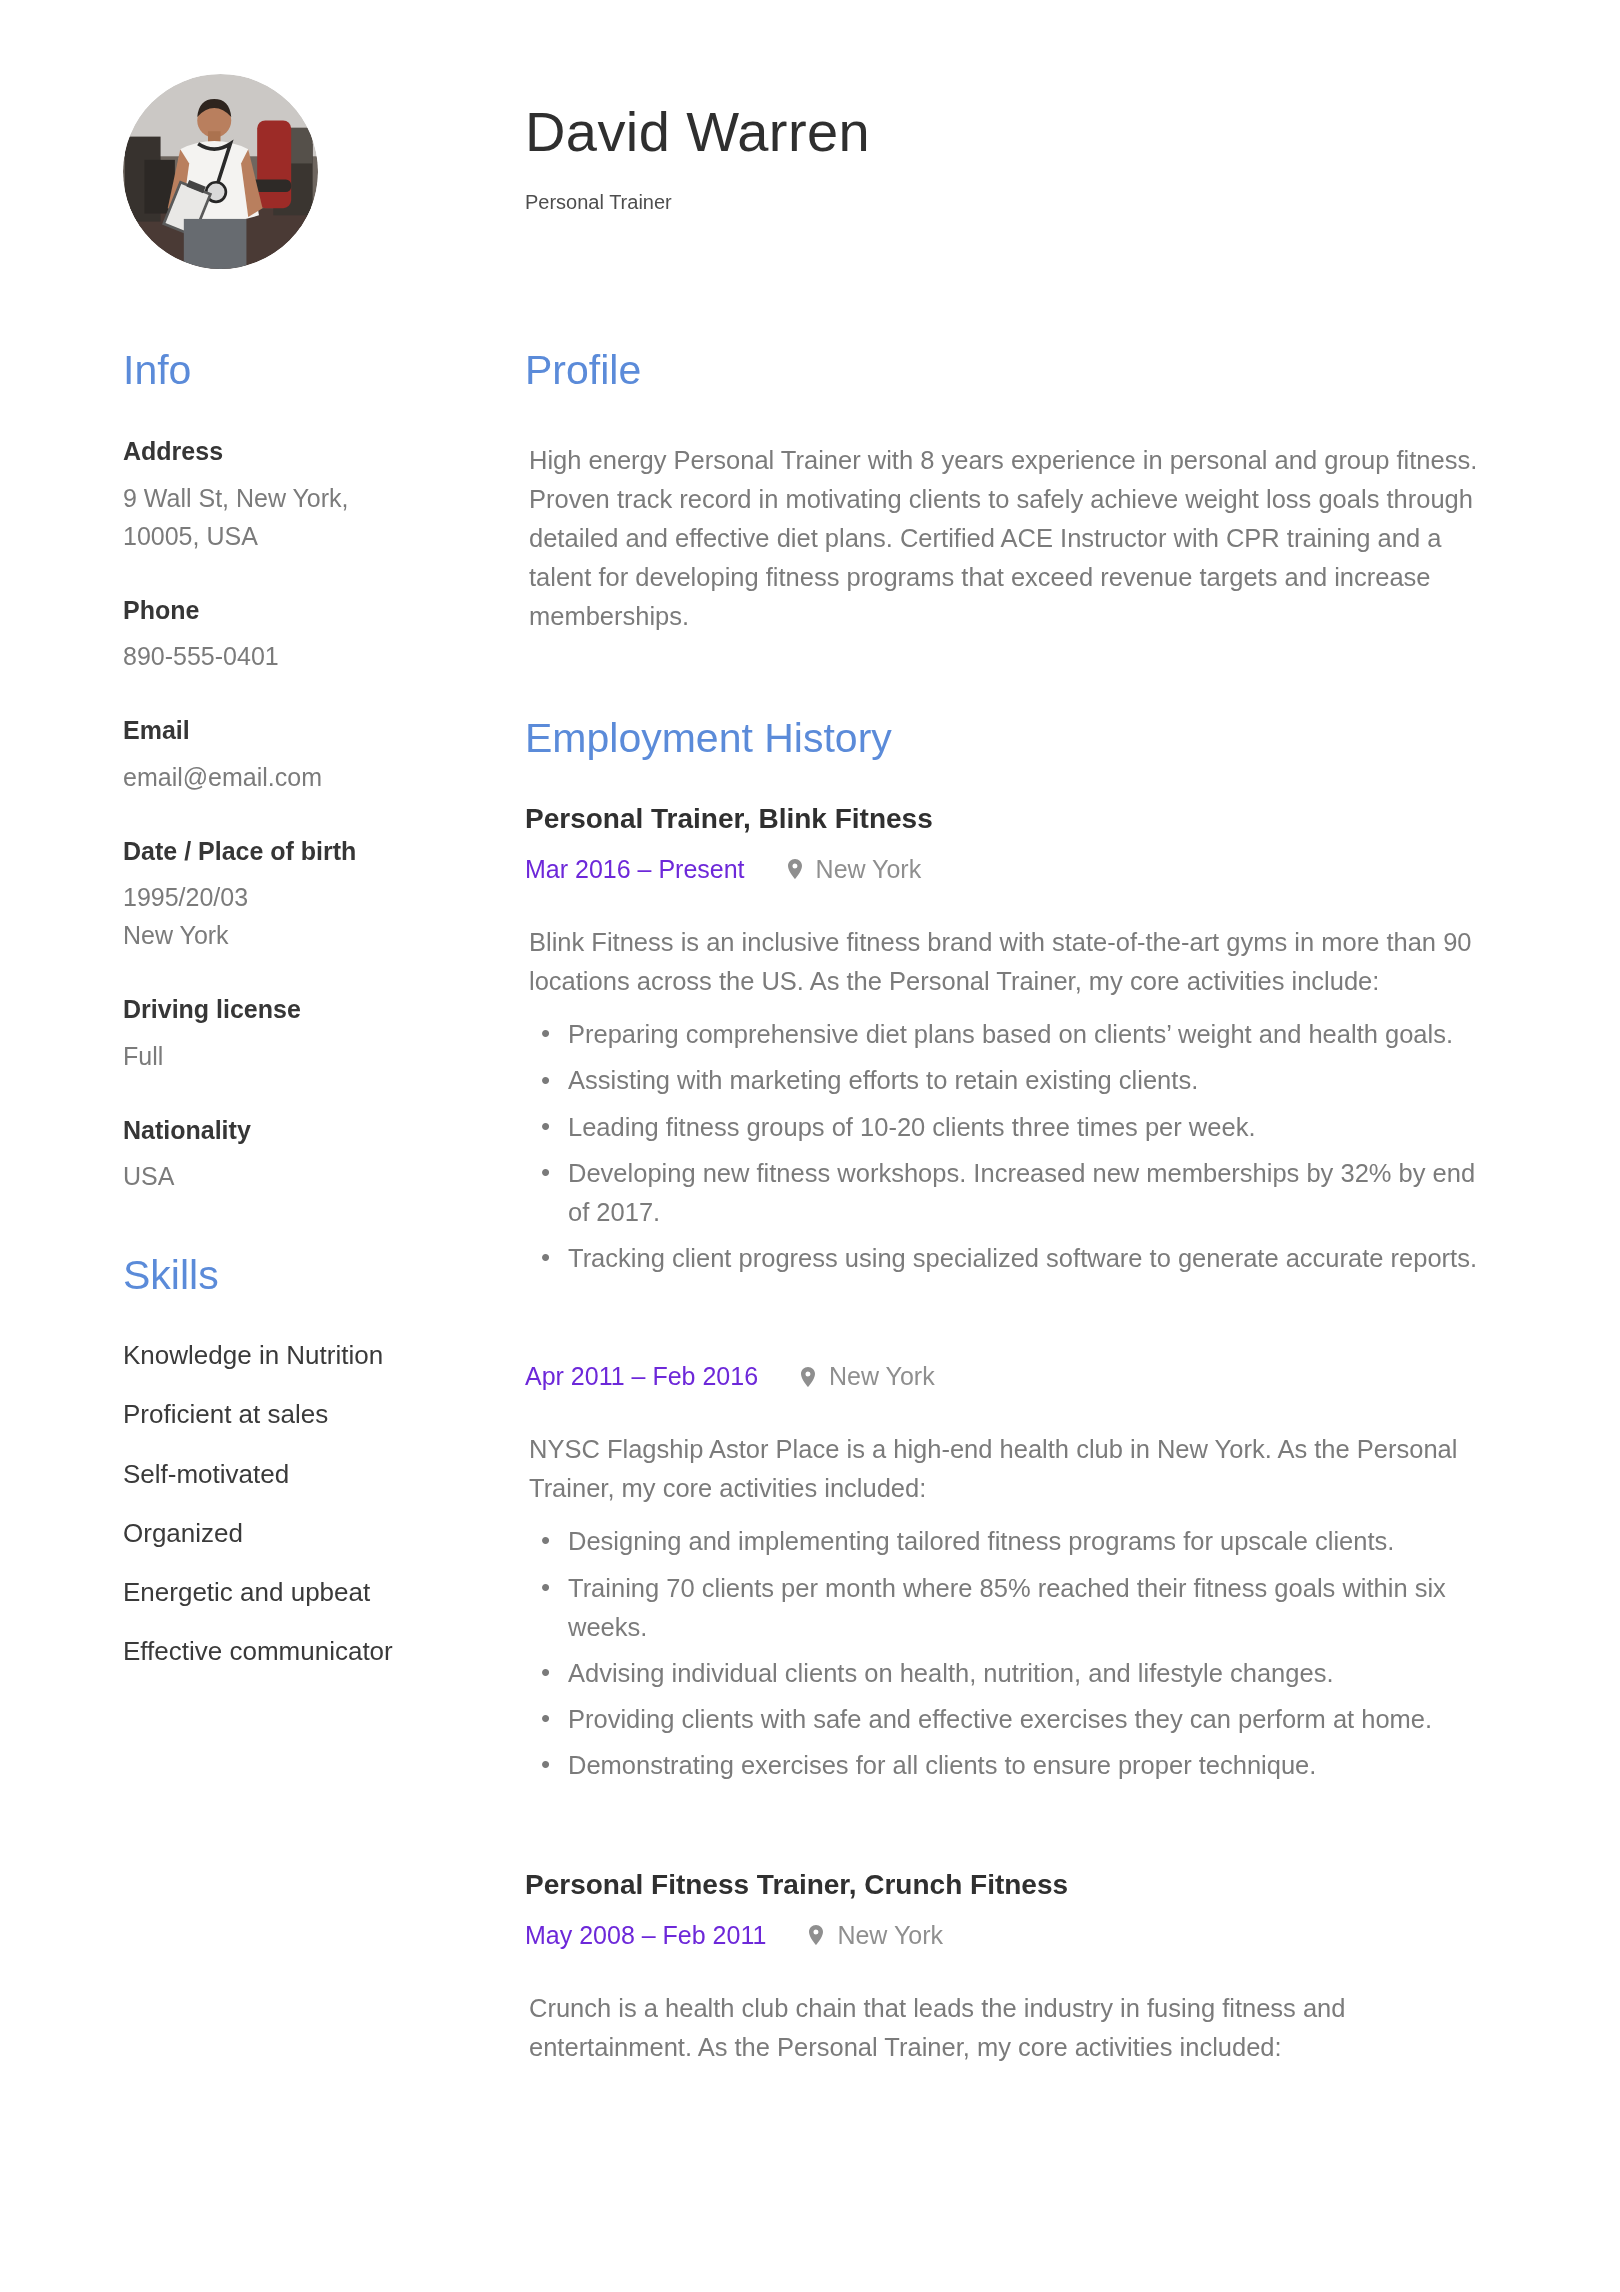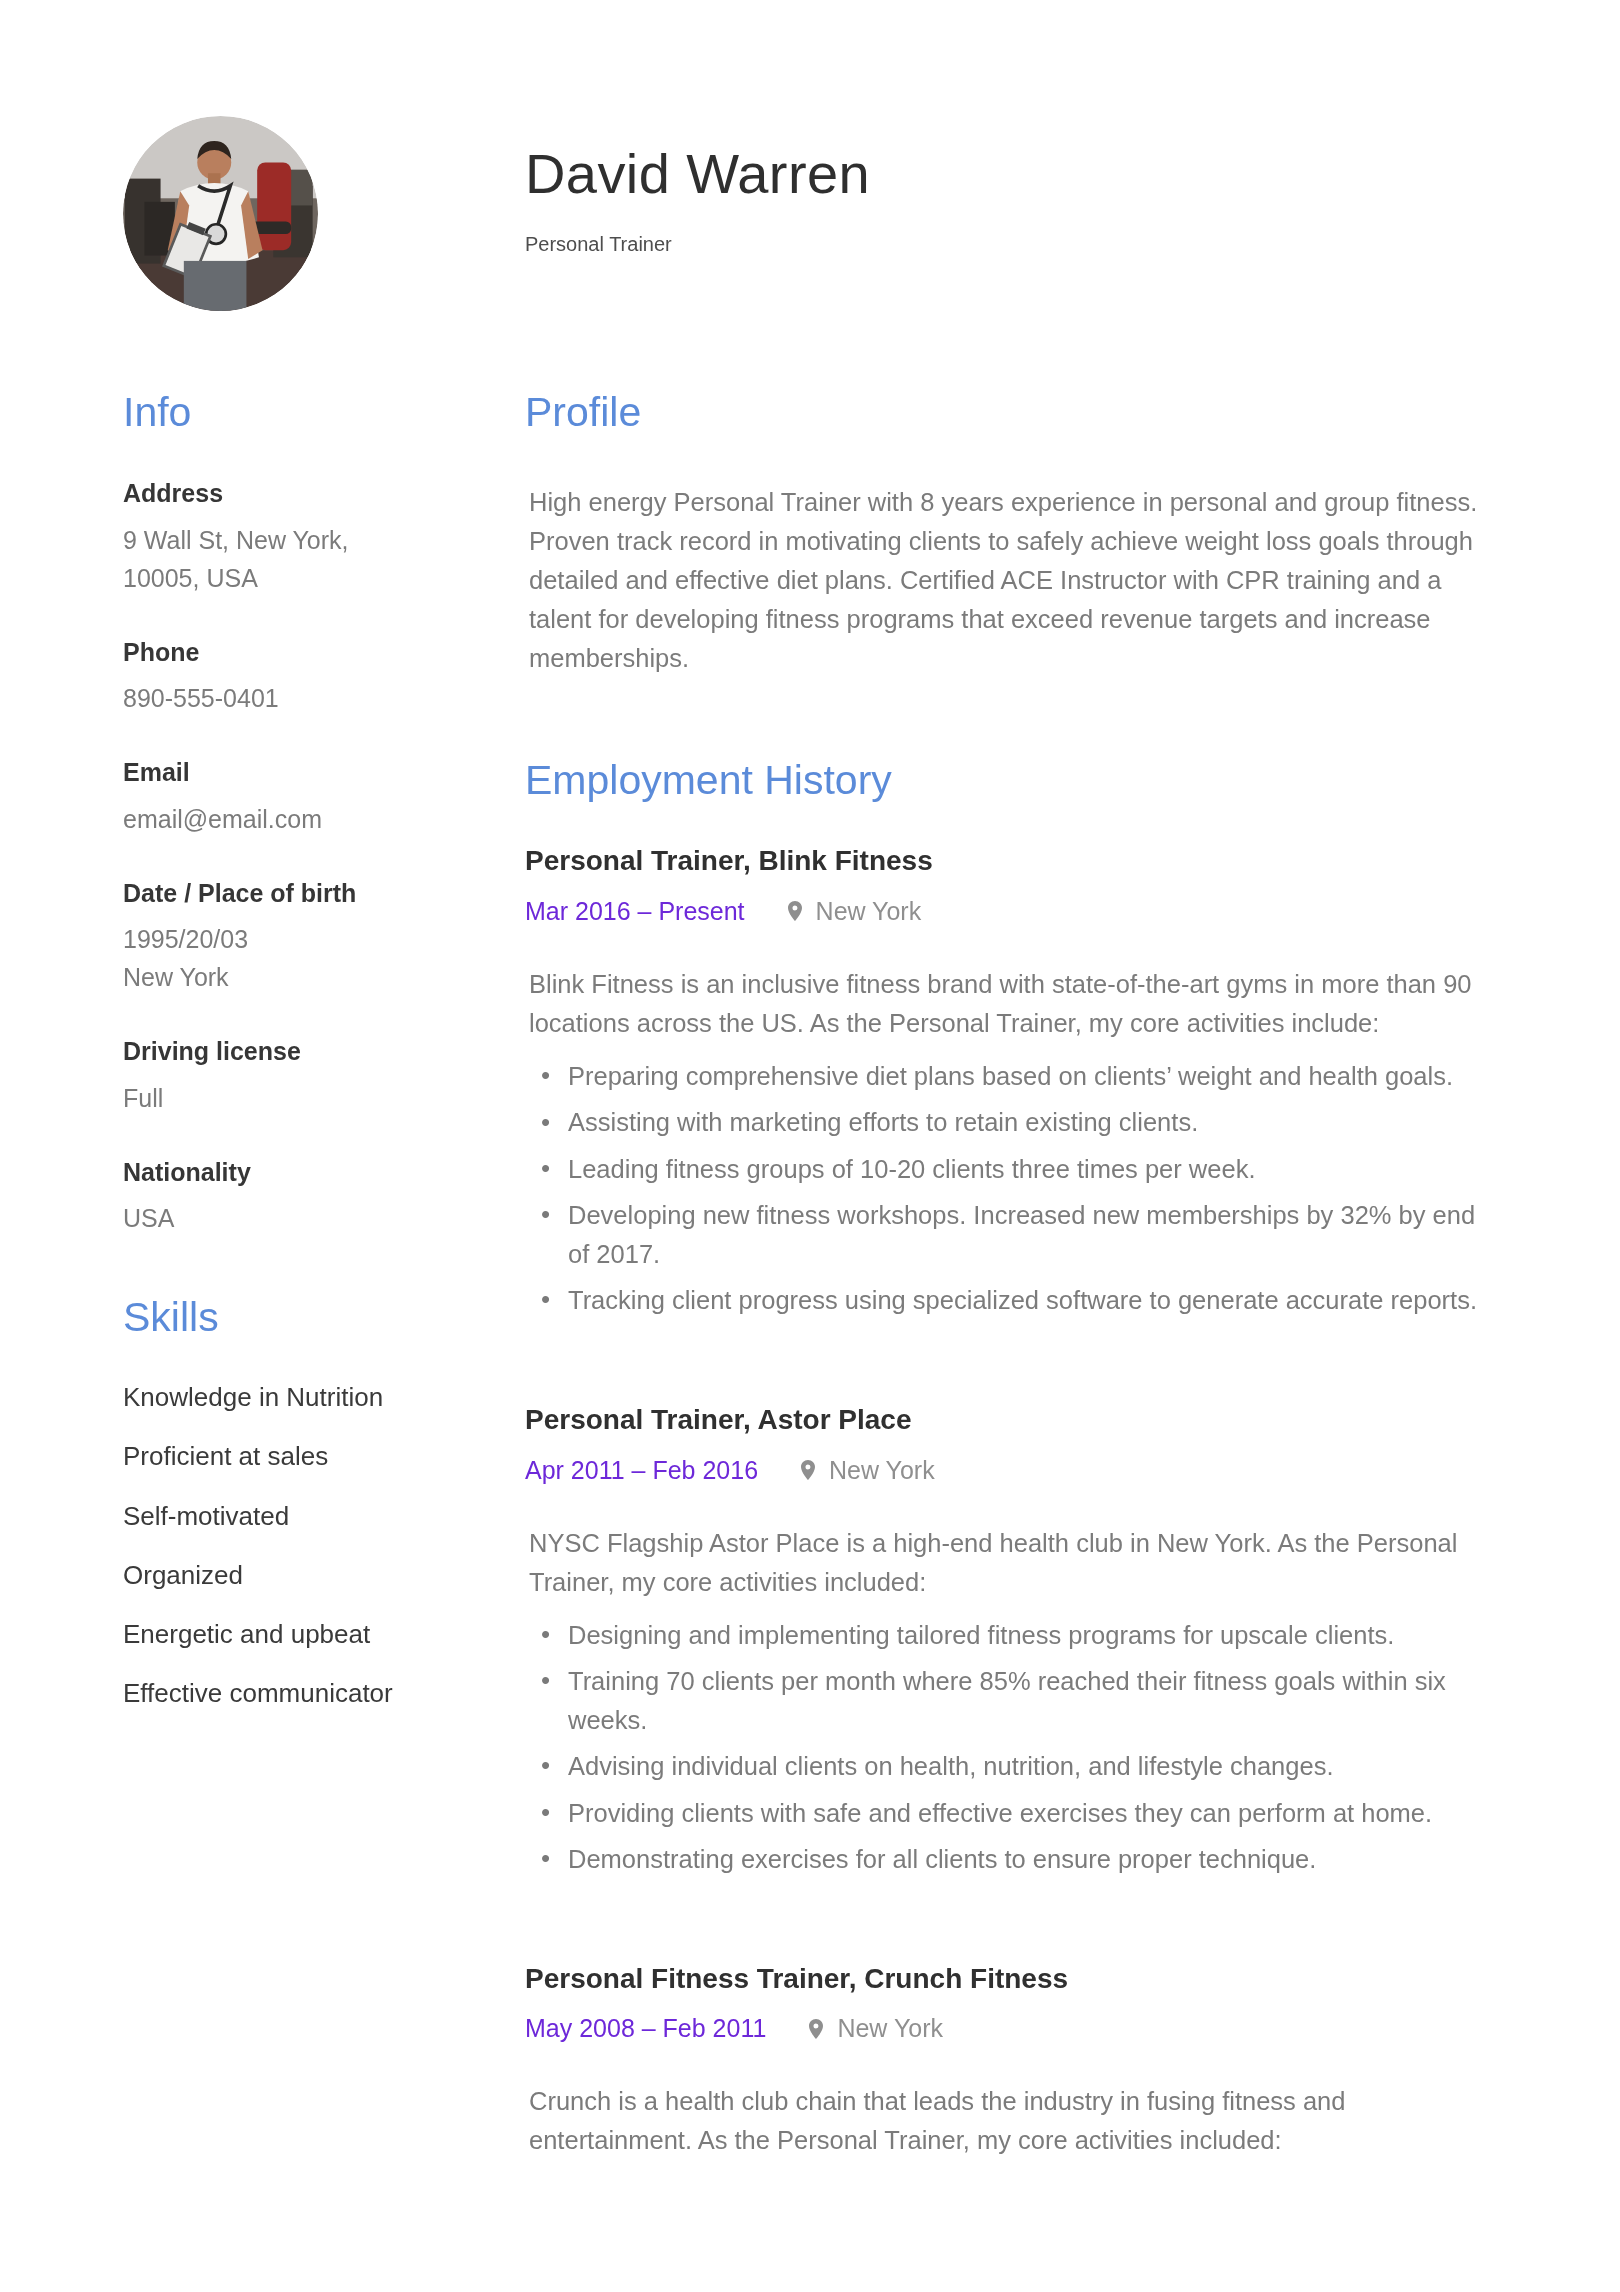--- a/index.html
+++ b/index.html
@@ -1,19 +1,19 @@
 <!DOCTYPE html>
 <html style="--accent: #5b8bd9; --gray: #7b7b7b; --loc: #8f8f8f;font-size:14.3px"><head>
 <meta charset="utf-8">
 <style>
   :root { --accent:#5b8bd9; --dark:#333333; --gray:#7b7b7b; --loc:#8f8f8f; }
   * { box-sizing:border-box; }
   html,body { margin:0; padding:0; background:#ffffff; }
   body { width:1620px; height:2293px; font-family:"Liberation Sans", sans-serif; }
-  .page { position:relative; width:1616px; height:2293px; background:#fff; overflow:hidden; padding:116px 0 0 123px; }
+  .page { position:relative; width:1616px; height:2293px; background:#fff; overflow:hidden; padding:74px 0 0 123px; }
   .row { display:grid; grid-template-columns:402px 973px; }
   .header-row { min-height:273px; }
 
   
   .photo-wrap { width:195px; height:195px; border-radius:50%; overflow:hidden; }
   .photo-wrap svg { display:block; }
 
   
   .name { font-size:56px; color:#2f2f2f; font-weight:400; margin-top:25px; letter-spacing:0.4px; }
   .job-headline { font-size:20px; color:#4e4e4e; margin-top:27px; }
@@ -163,21 +163,20 @@
         <ul class="job-bullets">
           <li>Preparing comprehensive diet plans based on clients’ weight and health goals.</li>
           <li>Assisting with marketing efforts to retain existing clients.</li>
           <li>Leading fitness groups of 10-20 clients three times per week.</li>
           <li>Developing new fitness workshops. Increased new memberships by 32% by end of 2017.</li>
           <li>Tracking client progress using specialized software to generate accurate reports.</li>
         </ul>
       </div>
 
       <div class="job">
-        <h3 class="job-title">Personal Trainer, Astor Place</h3>
         <div class="job-meta">
           <span class="job-dates">Apr 2011 – Feb 2016</span>
           <svg class="pin-icon" viewBox="0 0 24 24">
               <path fill="#8f8f8f" d="M12 2C8.13 2 5 5.13 5 9c0 5.25 7 13 7 13s7-7.75 7-13c0-3.87-3.13-7-7-7zm0 9.5A2.5 2.5 0 1 1 12 6.5a2.5 2.5 0 0 1 0 5z"></path>
             </svg>
           <span class="job-location">New York</span>
         </div>
         <p class="body-text job-desc">NYSC Flagship Astor Place is a high-end health club in New York. As the Personal Trainer, my core activities included:</p>
         <ul class="job-bullets">
           <li>Designing and implementing tailored fitness programs for upscale clients.</li>

